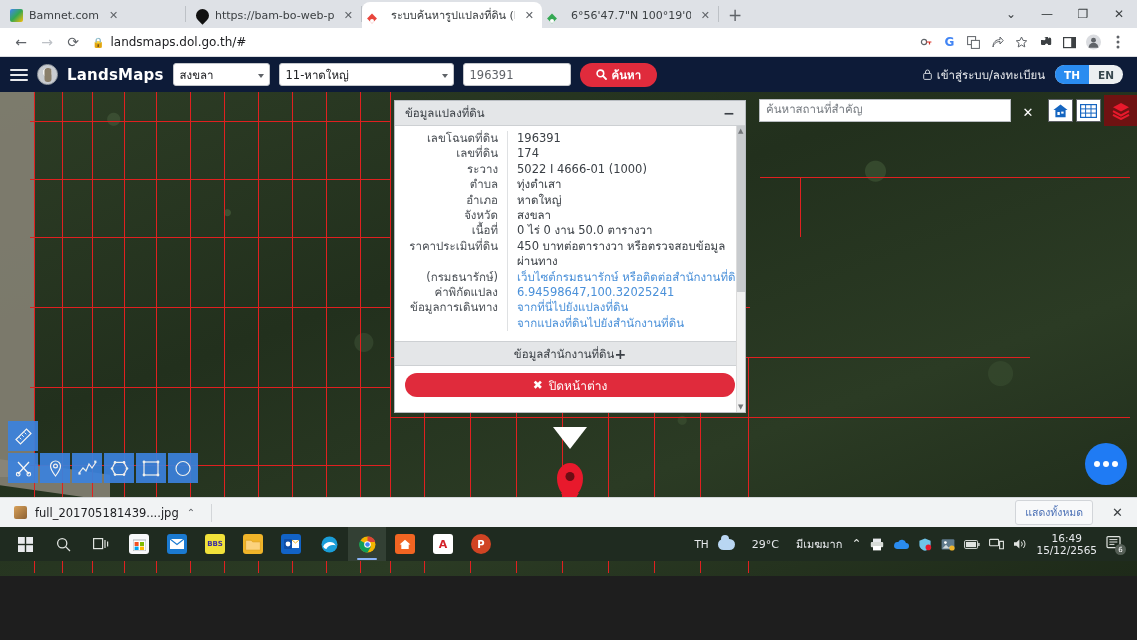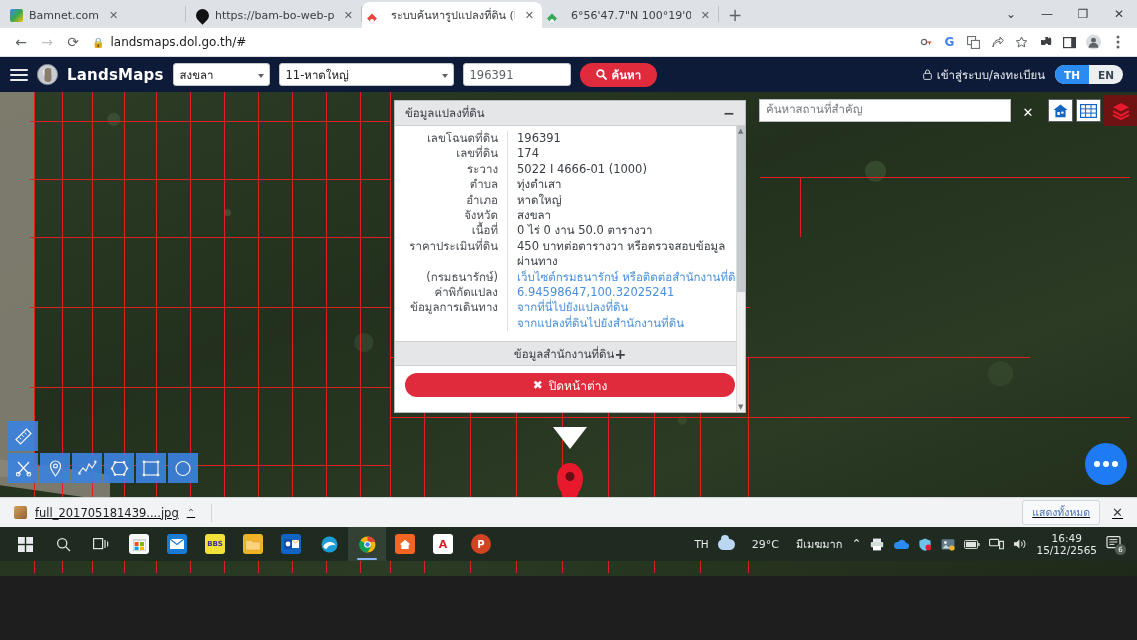--- a/index.html
+++ b/index.html
@@ -228,30 +228,30 @@
     position: absolute; right: 10px; bottom: 76px; width: 42px; height: 42px; border-radius: 50%;
     background: #1f7bf4; display: flex; align-items: center; justify-content: center; gap: 3px;
     z-index: 22;
   }
   .fab i { width: 6px; height: 6px; border-radius: 50%; background: #fff; display: block; }
 
   
   .dlbar {
     position: absolute; left: 0; bottom: 34px; width: 1137px; height: 30px;
     background: #f1f3f4; border-top: 1px solid #d3d6d9;
-    display: flex; align-items: center; padding: 0 8px; z-index: 40; text-decoration: underline;
+    display: flex; align-items: center; padding: 0 8px; z-index: 40;
   }
   .dlitem {
     display: flex; align-items: center; gap: 8px; height: 24px; padding: 0 10px 0 6px;
     background: #f1f3f4; border-radius: 3px; font-size: 11.5px; color: #202124;
   }
   .dlthumb { width: 13px; height: 13px; background: linear-gradient(135deg,#d8a15a,#8d6133); border-radius: 2px; }
   .dlcaret { font-size: 10px; color: #5f6368; }
   .dl-div { width: 1px; height: 18px; background: #d3d6d9; margin-left: 6px; }
-  .dlright { margin-left: auto; display: flex; align-items: center; gap: 12px; padding-right: 6px; }
+  .dlright { margin-left: auto; display: flex; align-items: center; gap: 19px; padding-right: 6px; }
   .showall {
     font-size: 10.5px; color: #4a6fb5; border: 1px solid #d2d5d9; border-radius: 3px;
     padding: 3px 9px; background: #f8f9fa;
   }
   .dlclose { font-size: 13px; color: #3c4043; }
 
   
   .taskbar {
     position: absolute; left: 0; bottom: 0; width: 1137px; height: 34px;
     background: #1f2b20; display: flex; align-items: center; padding: 0 6px; z-index: 50;

